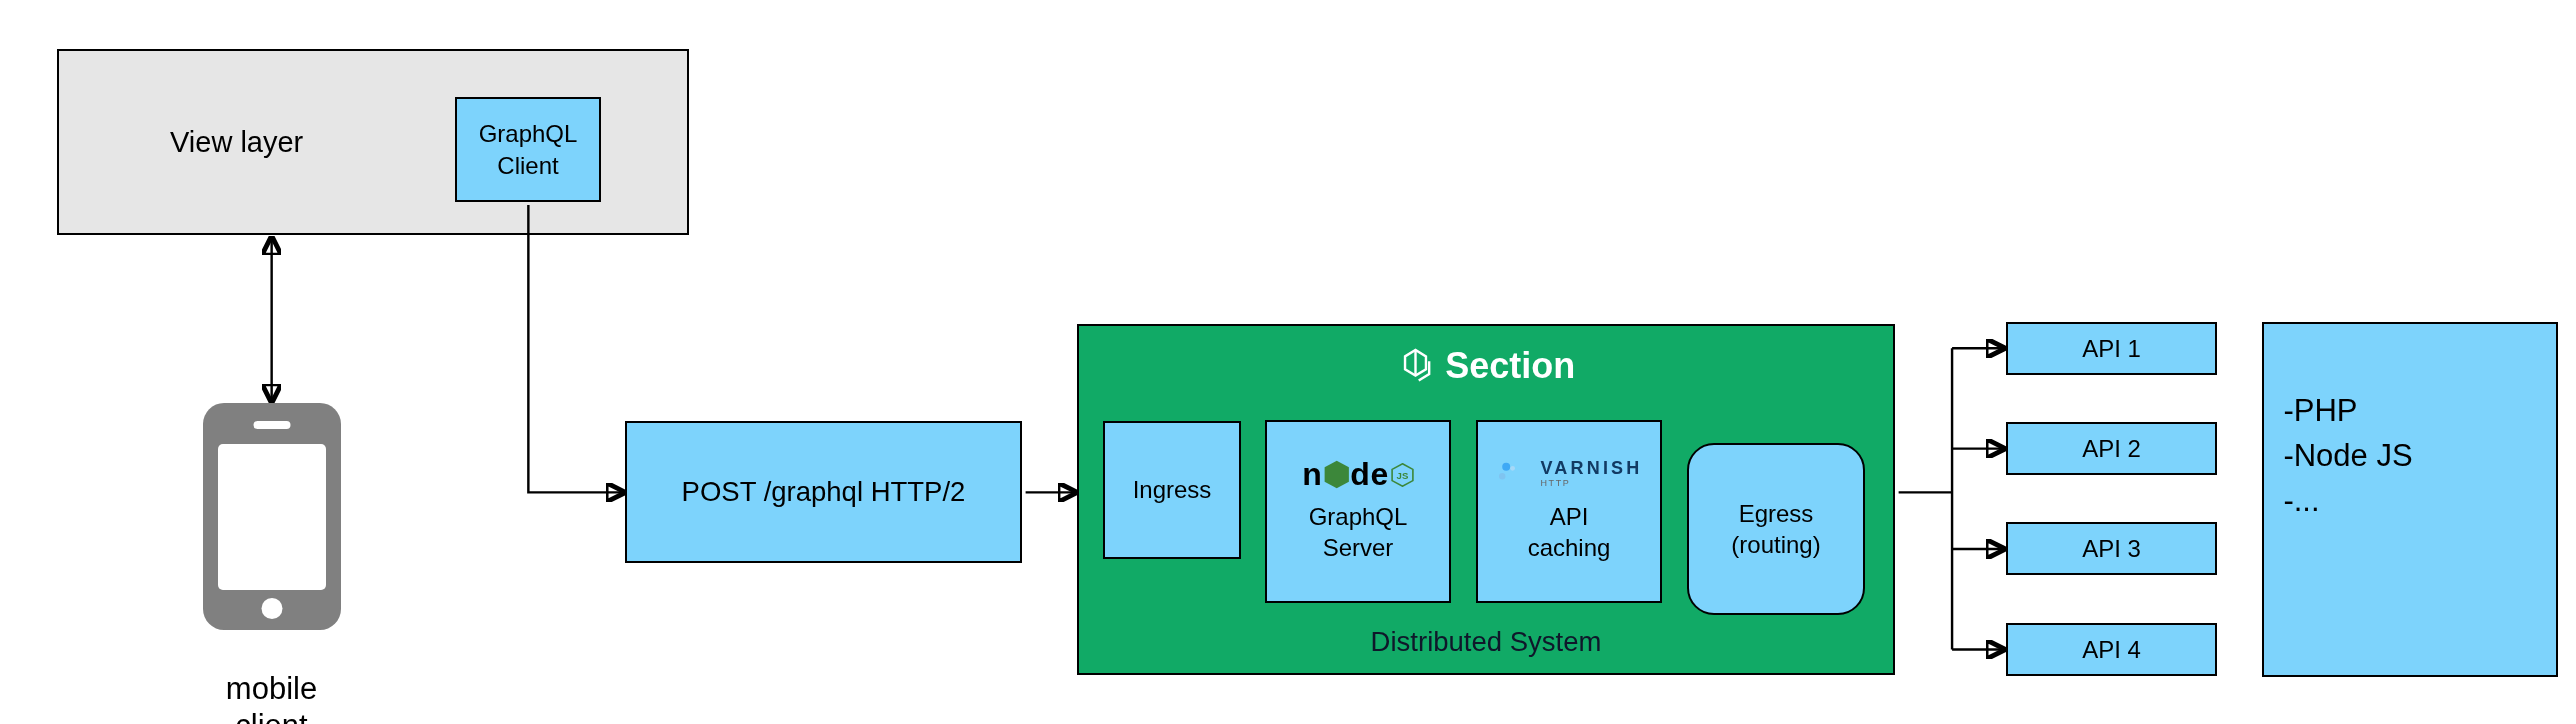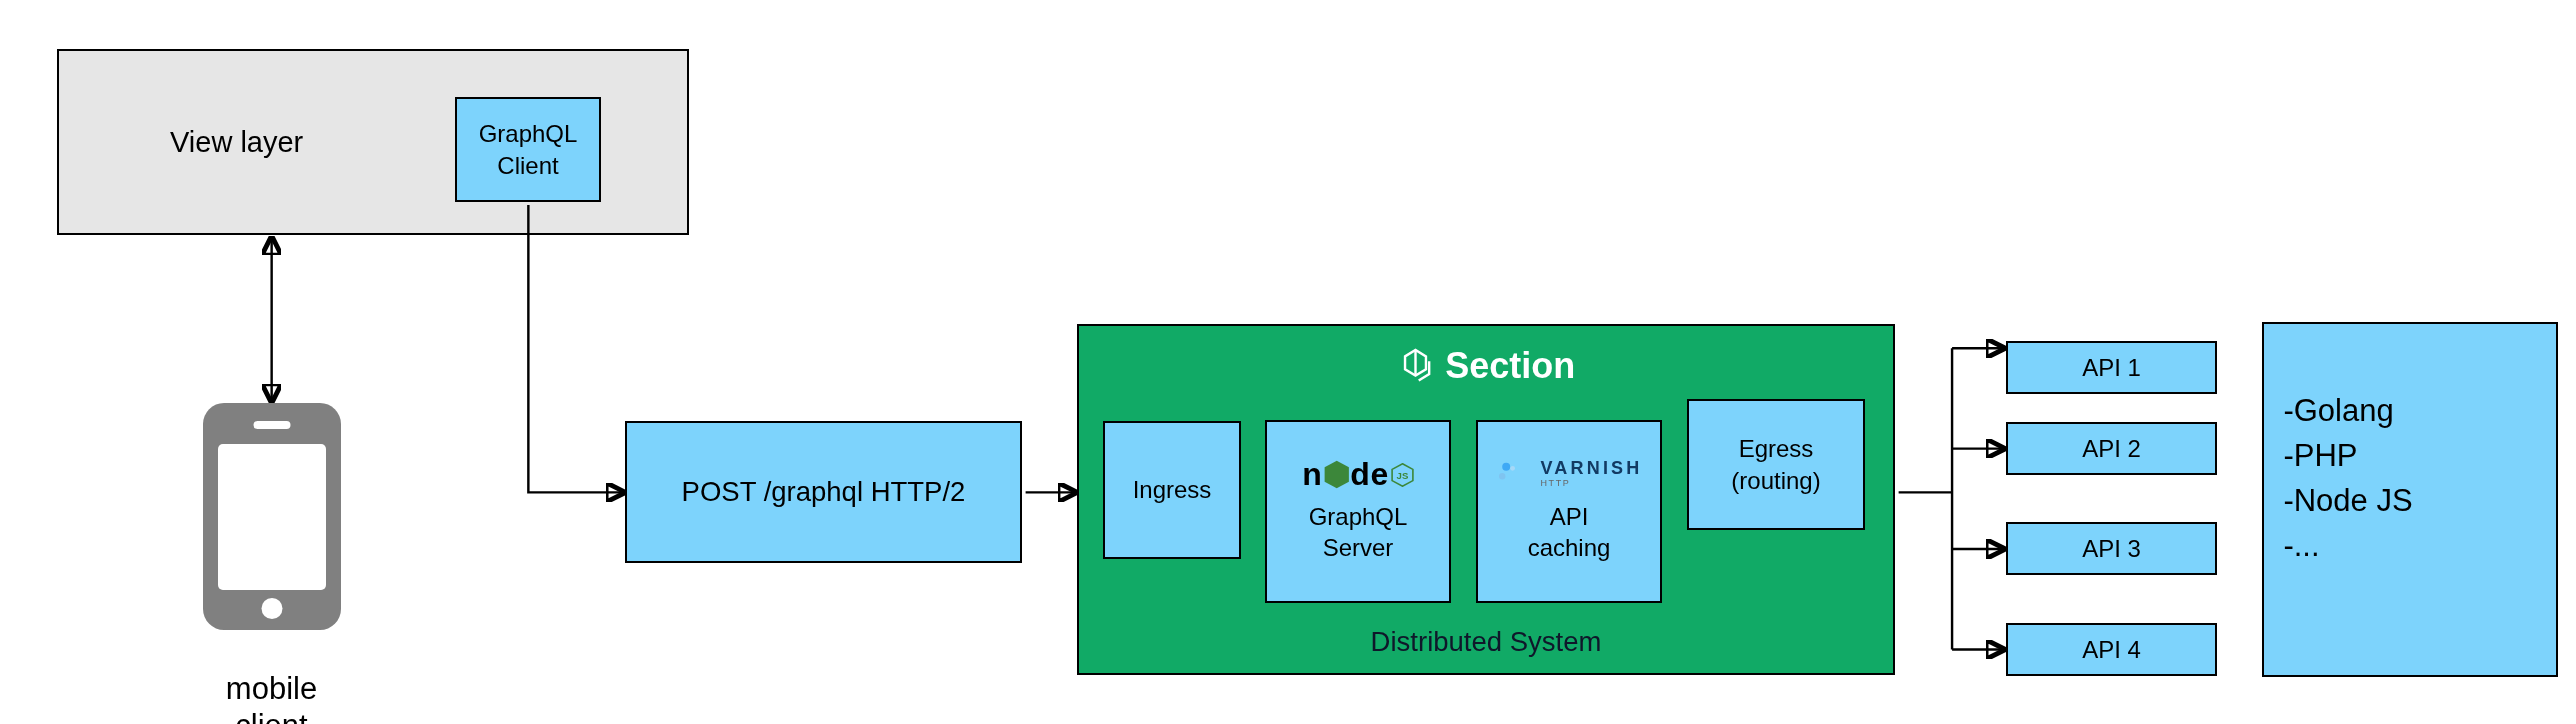--- a/index.html
+++ b/index.html
@@ -23,24 +23,24 @@
   .section-title-row svg { display:block; }
   .section-title-text { font-size:36px; font-weight:600; color:#fff; }
   .section-footer { position:absolute; left:0; bottom:14.6px; width:100%; text-align:center; font-size:27.5px; color:#0f172a; }
 
   .ingress { left: 1103px; top: 421px; width: 138px; height: 138px; }
   .gql-server { left: 1265px; top: 420px; width: 186px; height: 183px; display:flex; flex-direction:column; align-items:center; justify-content:center; gap:3.2px; padding:11.3px 8px 14.6px; }
   .node-logo-text { font-weight:700; letter-spacing:0.8px; }
   .varnish-box { left: 1476px; top: 420px; width: 186px; height: 183px; display:flex; flex-direction:column; align-items:center; justify-content:center; gap:4.9px; padding:13px 8px 14.6px; }
   .varnish-text { font-weight:700; letter-spacing:3.2px; font-size:18px; color:#123a63; }
   .varnish-cache { font-size:9px; letter-spacing:1.6px; color:#666; margin-top:-1.6px; }
-  .egress { left: 1687px; top: 399px; width: 178px; height: 131px; }
+  .egress { left: 1687px; top: 443px; width: 178px; height: 172px; border-radius: 27px; }
 
   .api-box { left: 2006px; width: 211px; height: 53px; }
-  .api1 { top: 322px; margin-top: 19px; }
+  .api1 { top: 322px; }
   .api2 { top: 422px; }
   .api3 { top: 522px; }
   .api4 { top: 623px; }
 
   .langs { left: 2262px; top: 322px; width: 296px; height: 355px; }
   .langs-inner { padding: 65px 19.4px; }
   .langs .line { font-size: 31px; line-height: 1.45; }
 
   
   .phone { position:absolute; left: 203px; top: 403px; width: 138px; height: 227px; border-radius: 21px; background:#808080; }
@@ -151,21 +151,20 @@
     </div>
   <div class="box api-box api3 center label-med">
       <span>API 3</span>
     </div>
   <div class="box api-box api4 center label-med">
       <span>API 4</span>
     </div>
 
   <div class="box langs">
     <div class="langs-inner">
-      <div class="line">-Golang</div>
       <div class="line">-PHP</div>
       <div class="line">-Node JS</div>
       <div class="line">-...</div>
     </div>
   </div>
 
   <svg class="wires" viewBox="0 0 3180 894" width="2576" height="724">
     <defs>
       <marker id="arrow" viewBox="0 0 12 12" refX="10" refY="6" markerWidth="8" markerHeight="8" orient="auto-start-reverse">
         <path d="M0,0 L12,6 L0,12 Z" class="arrow-head"></path>

